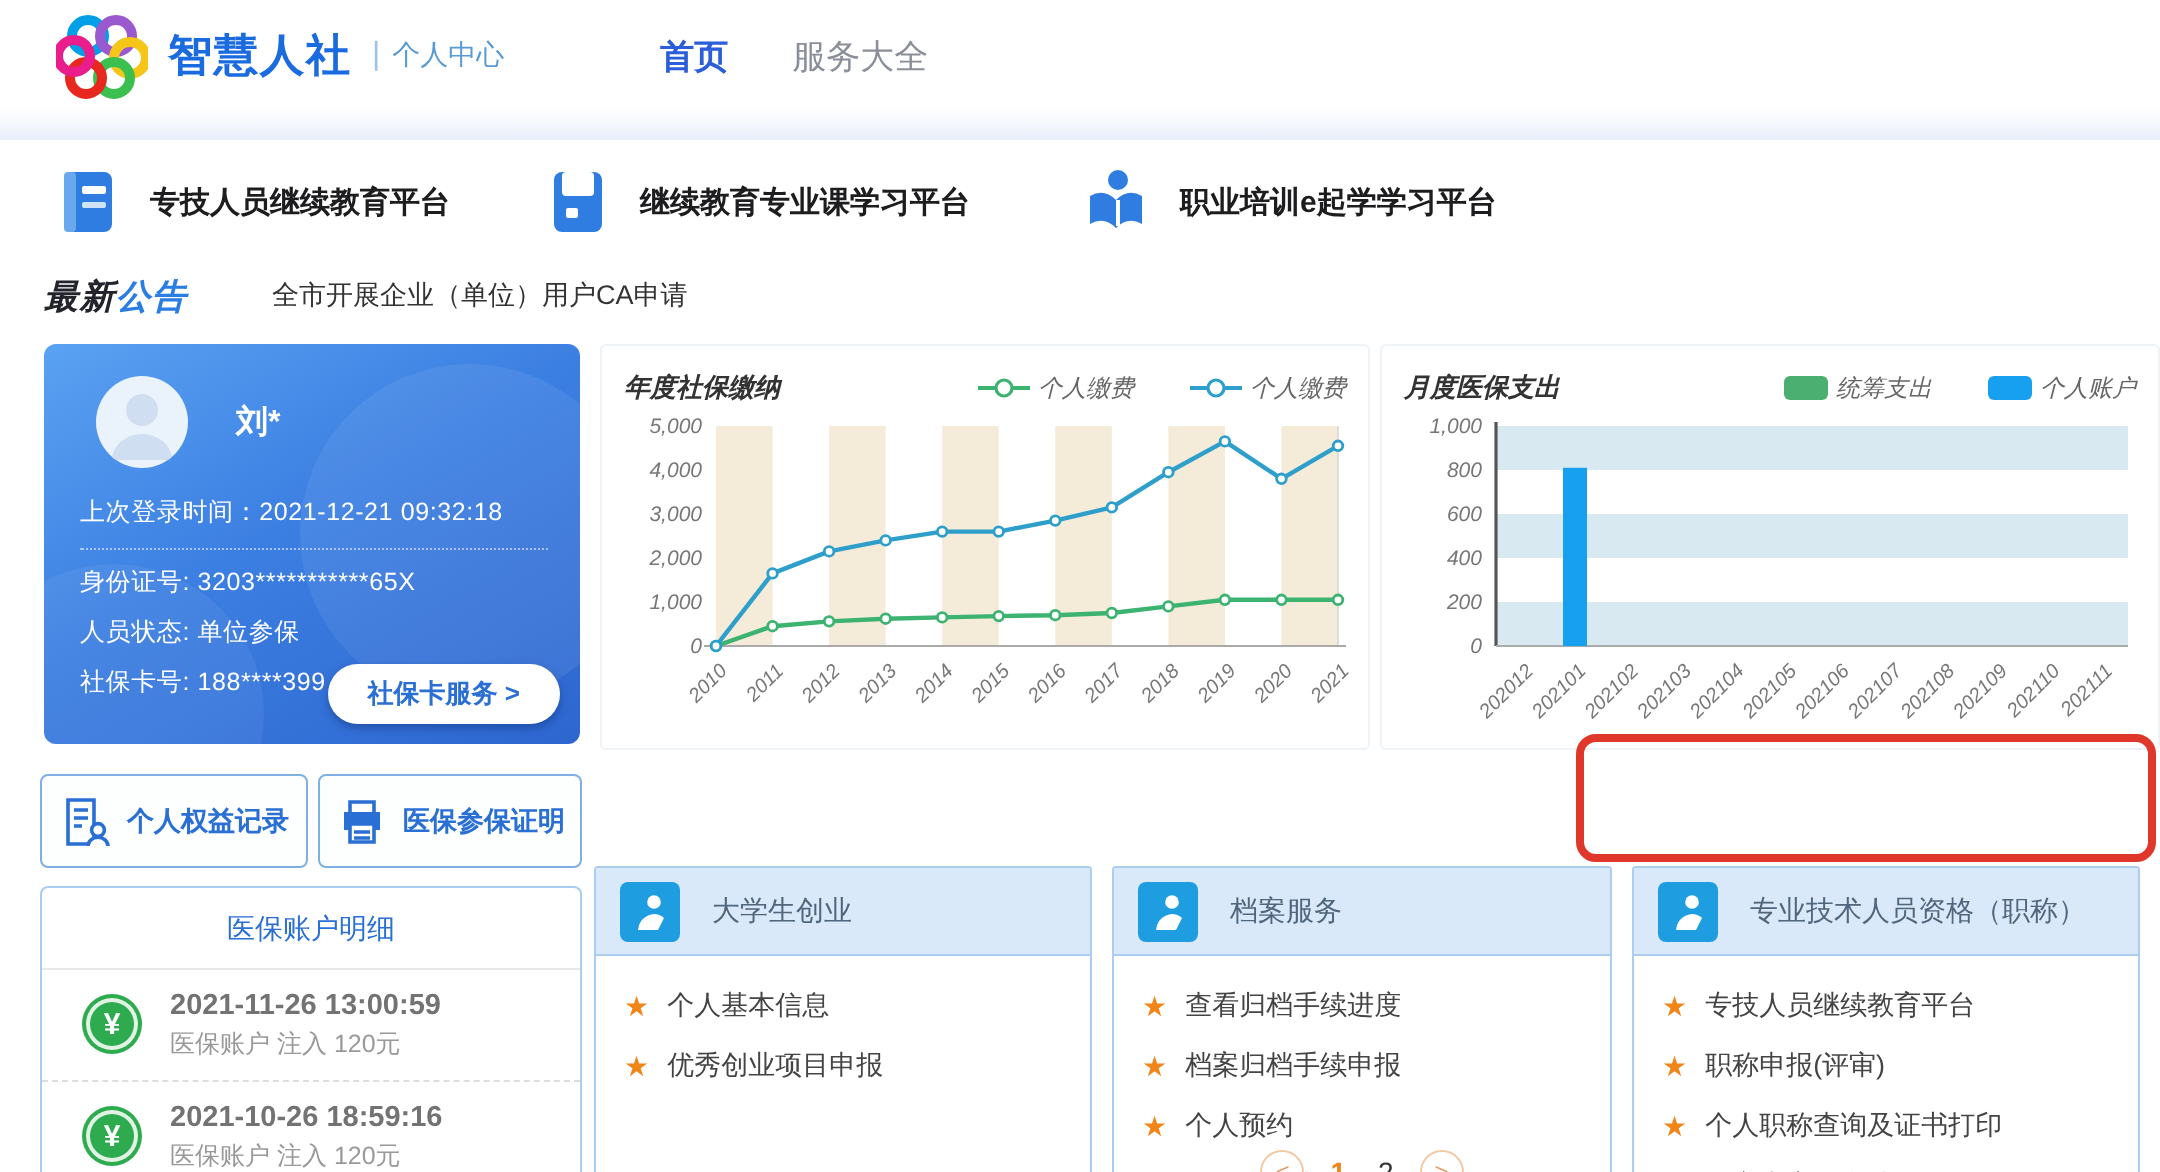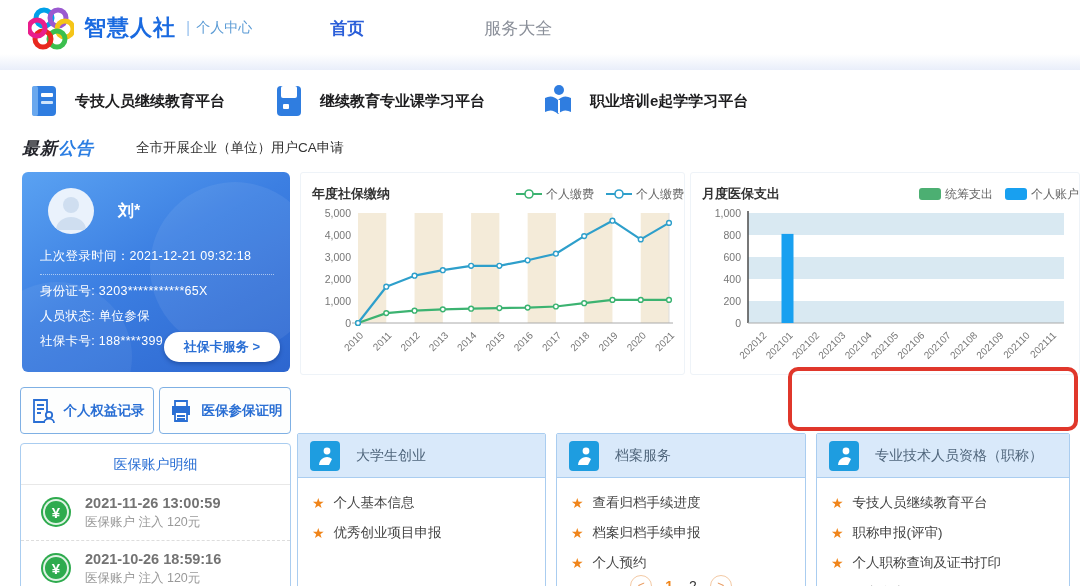--- a/index.html
+++ b/index.html
@@ -6,21 +6,21 @@
   body { background:#fff; font-family:"Liberation Sans", sans-serif; }
   .screen { position:relative; width:1080px; height:586px; background:#fff; overflow:hidden; }
 
   
   .header { position:absolute; left:0; top:0; width:1080px; height:56px; background:#fff; display:flex; align-items:center; }
   .brand { display:flex; align-items:center; margin-left:28px; }
   .brand-logo { width:46px; height:44px; }
   .brand-title { font-size:22px; font-weight:bold; color:#1a6ae0; margin-left:10px; letter-spacing:1px; }
   .brand-divider { color:#9cc3ee; font-size:16px; margin:0 6px 0 10px; }
   .brand-sub { font-size:14px; color:#5b9bd5; }
-  .nav { display:flex; margin-left:78px; gap:120px; }
+  .nav { display:flex; margin-left:78px; gap:32px; }
   .nav-item { font-size:17px; color:#8a8f99; cursor:pointer; }
   .nav-item.active { color:#2b5fd9; font-weight:bold; }
   .header-band { position:absolute; left:0; top:54px; width:1080px; height:16px;
     background:linear-gradient(to bottom,#ffffff, #e9eefa); }
 
   
   .platform-row { position:absolute; top:82px; left:0; width:1080px; height:44px; }
   .platform-link { position:absolute; display:flex; align-items:center; cursor:pointer; }
   .platform-link .p-icon { width:38px; height:38px; margin-right:12px; }
   .platform-link .p-label { font-size:15px; font-weight:bold; color:#1d1d1f; }
@@ -43,26 +43,26 @@
   .avatar { width:46px; height:46px; border-radius:50%; background:#eaf2fc; overflow:hidden; flex:0 0 auto; }
   .profile-name { font-size:16px; font-weight:bold; margin-left:24px; }
   .profile-rows { position:relative; padding:10px 16px 0 18px; }
   .profile-row { font-size:12.5px; padding:4px 0; letter-spacing:0.3px; }
   .profile-row.first { padding-bottom:9px; border-bottom:1px dotted rgba(255,255,255,0.55); margin-bottom:4px; }
   .sscard-btn { position:absolute; right:10px; bottom:10px; background:#fff; color:#2a6fd4; font-size:13px;
     font-weight:bold; border:none; border-radius:16px; padding:6px 20px; cursor:pointer;
     box-shadow:0 2px 4px rgba(0,30,90,0.35); }
 
   
-  .chart-panel { position:absolute; top:172px; background:#fff; border:1px solid #eef3f8; border-radius:3px; padding:10px 0 4px 11px; }
+  .chart-panel { position:absolute; top:172px; background:#fff; border:1px solid #eef3f8; border-radius:3px; padding:10px 11px 4px 11px;font-style:italic; }
   #line-panel { left:300px; width:385px; height:203px; }
   #bar-panel  { left:690px; width:390px; height:203px; }
   .chart-head { display:flex; align-items:center; justify-content:space-between; height:22px; }
   .chart-title { font-size:13px; font-weight:bold; color:#333; }
-  .legend { display:flex; align-items:flex-end; gap:12px; }
+  .legend { display:flex; align-items:flex-end; gap:28px; }
   .legend-item { display:flex; align-items:center; gap:4px; font-size:12px; color:#666; }
 
   
   .quick-btn { position:absolute; top:387px; height:47px; border:1px solid #7fb0e4; border-radius:4px; background:#fdfefe;
     display:flex; align-items:center; justify-content:center; gap:8px; cursor:pointer; }
   .quick-btn .q-label { font-size:13.5px; font-weight:bold; color:#2a6fd4; }
   #quick-btn-0 { left:20px; width:134px; }
   #quick-btn-1 { left:159px; width:132px; }
 
   

